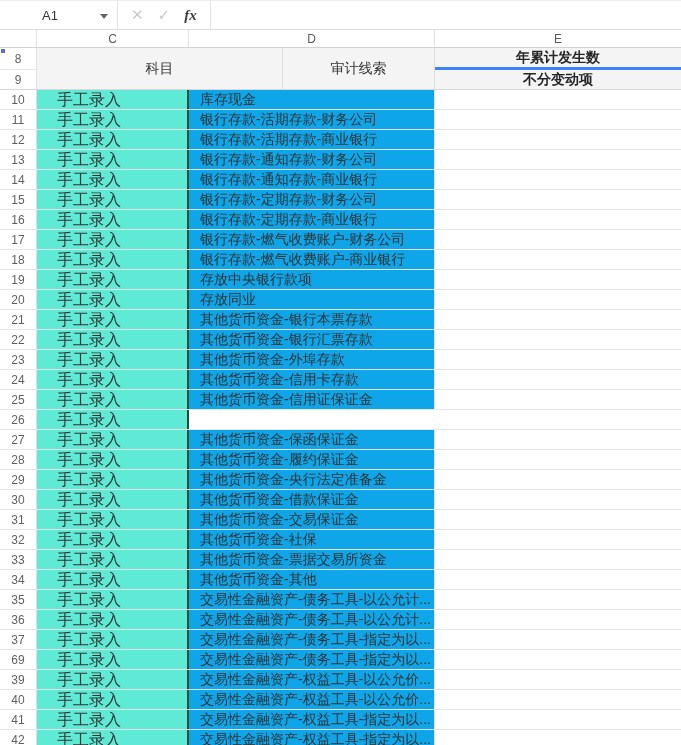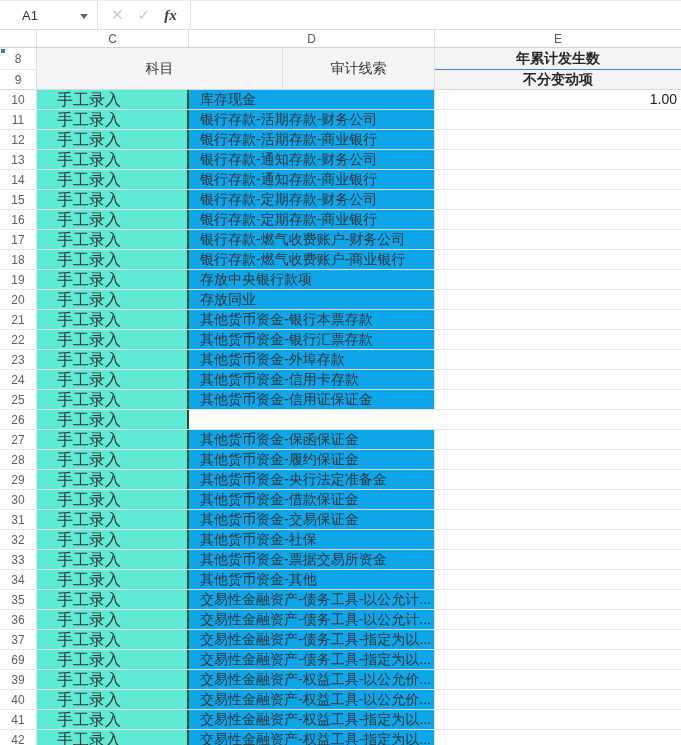--- a/index.html
+++ b/index.html
@@ -4,21 +4,21 @@
 <style>
   * { margin:0; padding:0; box-sizing:border-box; }
   html,body { width:681px; height:745px; overflow:hidden; background:#fff;
     font-family:"Liberation Sans","DejaVu Sans",sans-serif; }
   .app { position:relative; width:681px; height:745px; background:#fff; }
 
   
   .formula-bar { height:30px; display:flex; align-items:stretch;
     border-top:1px solid #ececec; border-bottom:1px solid #dcdcdc; background:#fff; }
   .name-box { width:97px; position:relative; display:flex; align-items:center;
-    padding-left:22px; }
+    padding-left:22px;margin-left:20px; }
   .name-text { font-size:13px; color:#333; }
   .name-caret { position:absolute; right:9px; top:13px; width:0; height:0;
     border-left:4px solid transparent; border-right:4px solid transparent;
     border-top:5px solid #666; }
   .vsep { width:1px; background:#e2e2e2; }
   .fb-icons { display:flex; align-items:center; gap:14px; padding:0 13px; }
   .icon-x { font-size:15px; color:#c9c9c9; }
   .icon-check { font-size:15px; color:#c9c9c9; }
   .icon-fx { font-size:15px; color:#3f3f3f; font-style:italic;
     font-family:"Liberation Serif","DejaVu Serif",serif; font-weight:bold; }
@@ -43,21 +43,21 @@
   .rn9 { flex:1; }
   .rn-cell { display:flex; align-items:center; justify-content:center;
     font-size:12px; color:#5f5f5f; }
   .hcell { background:#f4f4f5; display:flex; align-items:center;
     justify-content:center; font-size:14px; color:#333;
     border-right:1px solid #dedede; }
   .hcell-c { width:152px; }
   .hcell-d { width:246px; }
   .hcell-e { flex:1; background:#f4f4f5; display:flex; flex-direction:column;
     border-right:none; }
-  .he8 { height:22px; border-bottom:1px solid #3b82f6; }
+  .he8 { height:22px; border-bottom:3px solid #3b82f6; }
   .he9 { flex:1; }
   .he-cell { display:flex; align-items:center; justify-content:center;
     font-size:14px; font-weight:bold; color:#262626; }
   .sel-marker { position:absolute; left:1px; top:1px; width:4px; height:4px;
     background:#4a70d8; }
 
   
   .grid-body { position:relative; }
   .grid-row { height:20px; display:flex; border-bottom:1px solid #e6e6e6; }
   .c-rn { width:37px; border-right:1px solid #e0e0e0; display:flex;
@@ -111,21 +111,20 @@
       <div class="he9 he-cell">不分变动项</div>
     </div>
     <div class="sel-marker"></div>
   </div>
 
   <div class="grid-body">
       <div class="grid-row">
         <div class="c-rn">10</div>
         <div class="c-audit">手工录入</div>
         <div class="c-subject">库存现金</div>
-        <div class="c-value">1.00</div>
       </div>
       <div class="grid-row">
         <div class="c-rn">11</div>
         <div class="c-audit">手工录入</div>
         <div class="c-subject">银行存款-活期存款-财务公司</div>
         <div class="c-value"></div>
       </div>
       <div class="grid-row">
         <div class="c-rn">12</div>
         <div class="c-audit">手工录入</div>

